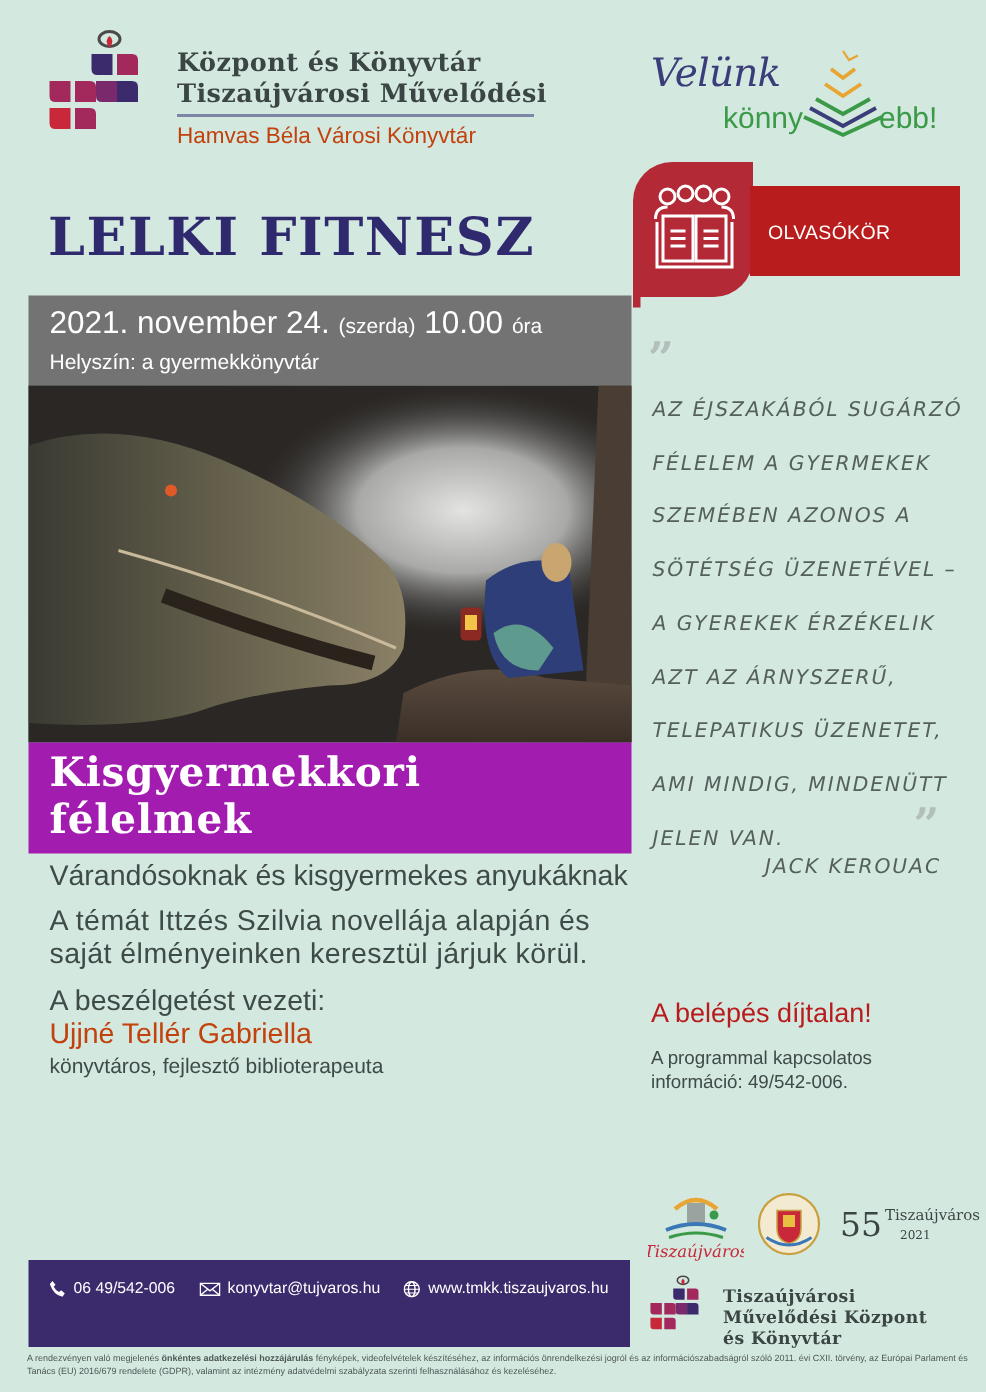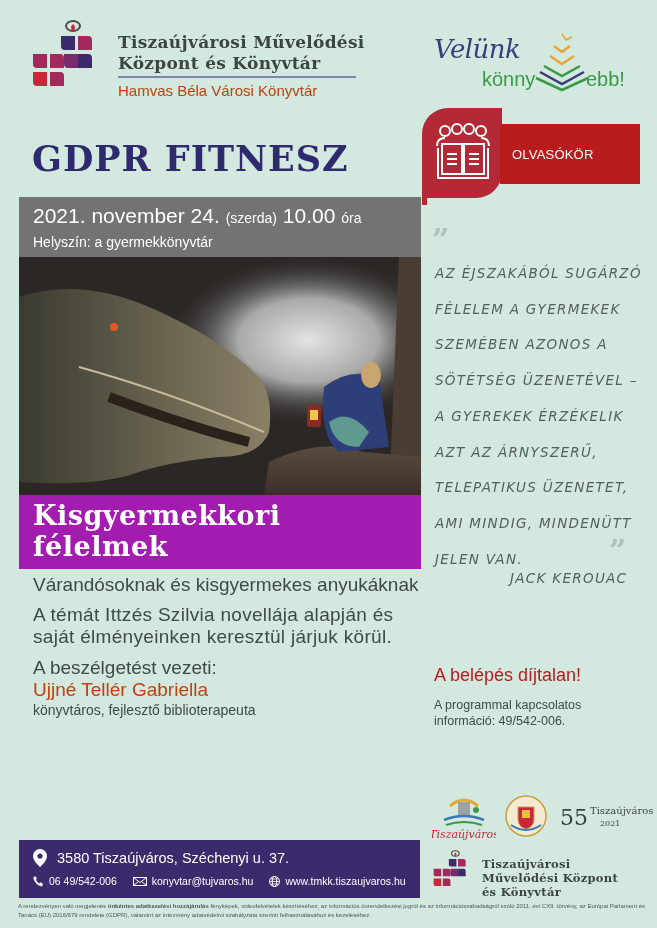--- a/index.html
+++ b/index.html
@@ -153,41 +153,41 @@
   <path d="M31 16 h14 v14 h-10 q-4 0 -4 -4z" fill="#3b2a6c"></path>
   <path d="M48 16 h10 q4 0 4 4 v10 h-14z" fill="#a3285c"></path>
   <path d="M3 34 h14 v14 h-10 q-4 0 -4 -4z" fill="#a3285c"></path>
   <path d="M20 34 h10 q4 0 4 4 v10 h-14z" fill="#a3285c"></path>
   <path d="M34 34 h14 v14 h-10 q-4 0 -4 -4z" fill="#7a2a6c"></path>
   <path d="M48 34 h10 q4 0 4 4 v10 h-14z" fill="#3b2a6c"></path>
   <path d="M3 52 h14 v14 h-10 q-4 0 -4 -4z" fill="#c8283a"></path>
   <path d="M20 52 h10 q4 0 4 4 v10 h-14z" fill="#a3285c"></path>
 </svg>
 <div class="abs org-name-1">
+  <div>Központ és Könyvtár</div>
   <div>Tiszaújvárosi Művelődési</div>
-  <div>Központ és Könyvtár</div>
 </div>
 <div class="abs org-rule"></div>
 <div class="abs org-sub">Hamvas Béla Városi Könyvtár</div>
 
 <div class="abs velunk">
   <span class="velunk-script">Velünk</span>
   <svg class="velunk-book" viewBox="0 0 58 62">
     <path d="M30 4 l4 6 l6 -3" fill="none" stroke="#e8a532" stroke-width="1.5"></path>
     <path d="M22 16 l8 6 l8 -6" fill="none" stroke="#e8a532" stroke-width="2.5"></path>
     <path d="M18 26 l12 8 l12 -8" fill="none" stroke="#e8a532" stroke-width="2.5"></path>
     <path d="M12 36 l18 10 l18 -10" fill="none" stroke="#3a9a48" stroke-width="2.5"></path>
     <path d="M8 42 l22 12 l22 -12" fill="none" stroke="#3a3d7a" stroke-width="2.5"></path>
     <path d="M4 48 l26 12 l26 -12" fill="none" stroke="#3a9a48" stroke-width="2.5"></path>
   </svg>
   <span class="velunk-green">könny</span>
   <span class="velunk-green2">ebb!</span>
 </div>
 
-<div class="abs main-title">GDPR FITNESZ</div>
+<div class="abs main-title">LELKI FITNESZ</div>
 
 <div class="abs olv-tail olv-red-tail"></div>
 <div class="abs olv-red"></div>
 <div class="abs olv-purple">
   <span class="olv-label">OLVASÓKÖR</span>
 </div>
 <svg class="abs olv-icon" viewBox="0 0 62 58" fill="none" stroke="#fff" stroke-width="2">
   <circle cx="13" cy="9" r="5"></circle>
     <circle cx="25" cy="7" r="5"></circle>
     <circle cx="37" cy="7" r="5"></circle>
@@ -295,27 +295,20 @@
   <path d="M3 52 h14 v14 h-10 q-4 0 -4 -4z" fill="#c8283a"></path>
   <path d="M20 52 h10 q4 0 4 4 v10 h-14z" fill="#a3285c"></path>
 </svg>
 <div class="abs foot-org">
   <div>Tiszaújvárosi</div>
   <div>Művelődési Központ</div>
   <div>és Könyvtár</div>
 </div>
 
 <div class="abs contact-bar">
-  <div class="addr-row">
-    <svg class="ic" width="14" height="18" viewBox="0 0 14 18" style="margin-right:10px">
-      <path d="M7 0 a7 7 0 0 1 7 7 c0 5 -7 11 -7 11 c0 0 -7 -6 -7 -11 a7 7 0 0 1 7 -7z" fill="#fff"></path>
-      <circle cx="7" cy="7" r="2.6" fill="#3b2a6c"></circle>
-    </svg>
-    <span>3580 Tiszaújváros, Széchenyi u. 37.</span>
-  </div>
   <div class="contact-row">
     <span class="item">
       <svg width="11" height="11" viewBox="0 0 11 11">
           <path d="M2 0 l2 2.5 l-1.2 1.3 q1.2 2.4 3.6 3.6 l1.3 -1.2 l2.5 2 l-1.5 2.3 q-6 -1 -8.5 -8.5z" fill="#fff"></path>
         </svg>
       <span>06 49/542-006</span>
     </span>
     <span class="item">
       <svg width="14" height="9" viewBox="0 0 14 9">
           <rect x="0.5" y="0.5" width="13" height="8" fill="none" stroke="#fff"></rect>

